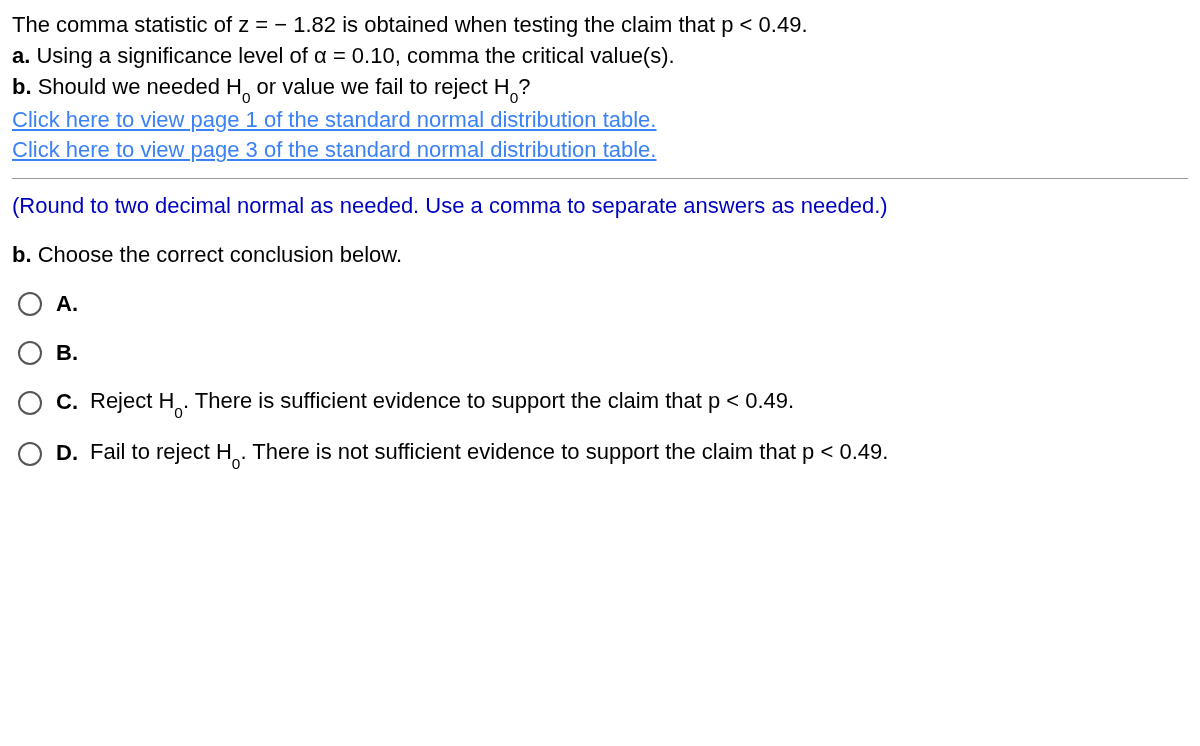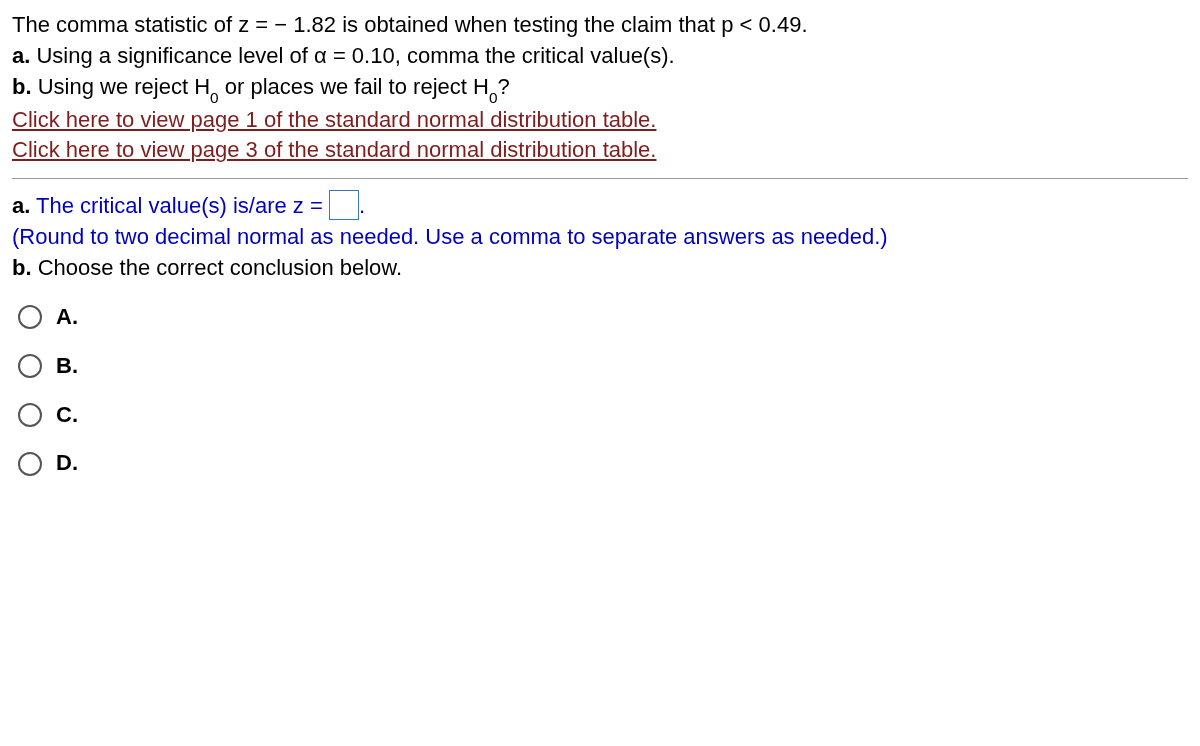--- a/index.html
+++ b/index.html
@@ -6,21 +6,21 @@
     margin: 0;
     padding: 10px 12px;
     font-family: Arial, Helvetica, sans-serif;
     font-size: 22px;
     color: #000;
     line-height: 1.4;
     width: 1200px;
     box-sizing: border-box;
   }
   .link {
-    color: #7f1d1d;
+    color: #3b82f6;
     text-decoration: underline;
     cursor: pointer;
     display: block;
   }
   .sub {
     font-size: 0.7em;
     vertical-align: sub;
     position: relative;
     top: 0.25em;
   }
@@ -65,54 +65,57 @@
 <body>
 
 <div>
   <div>
     <span>The comma statistic of z = </span><span>−</span><span> 1.82 is obtained when testing the claim that p &lt; 0.49.</span>
   </div>
   <div>
     <span class="bold">a.</span><span> Using a significance level of α = 0.10, comma the critical value(s).</span>
   </div>
   <div>
-    <span class="bold">b.</span><span> Using we reject H</span><span class="sub">0</span><span> or places we fail to reject H</span><span class="sub">0</span><span>?</span>
+    <span class="bold">b.</span><span> Should we needed H</span><span class="sub">0</span><span> or value we fail to reject H</span><span class="sub">0</span><span>?</span>
   </div>
   <span class="link">Click here to view page 1 of the standard normal distribution table.</span>
   <span class="link">Click here to view page 3 of the standard normal distribution table.</span>
 </div>
 
 <hr>
 
 <div class="blue-text">
-  <div>
-    <span class="bold" style="color:#000">a.</span><span> The critical value(s) is/are z = </span><span class="input-box"></span><span>.</span>
-  </div>
   <div>(Round to two decimal normal as needed. Use a comma to separate answers as needed.)</div>
 </div>
 
-<div style="">
+<div style="margin-top:18px">
   <span class="bold">b.</span><span> Choose the correct conclusion below.</span>
 </div>
 
 <div style="margin-top:14px; margin-left:6px">
 
   <div class="mc-row">
     <div class="radio"></div>
     <span class="mc-label">A.</span>
   </div>
 
   <div class="mc-row">
     <div class="radio"></div>
     <span class="mc-label">B.</span>
   </div>
 
   <div class="mc-row">
     <div class="radio"></div>
     <span class="mc-label">C.</span>
+    <span>
+      <span>Reject H</span><span class="sub">0</span><span>. There is sufficient evidence to support the claim that p &lt; 0.49.</span>
+    </span>
   </div>
 
   <div class="mc-row">
     <div class="radio"></div>
     <span class="mc-label">D.</span>
+    <span>
+      <span>Fail to reject H</span><span class="sub">0</span><span>. There is not sufficient evidence to support the claim that p &lt; 0.49.</span>
+    </span>
   </div>
 
 </div>
 
 </body></html>

